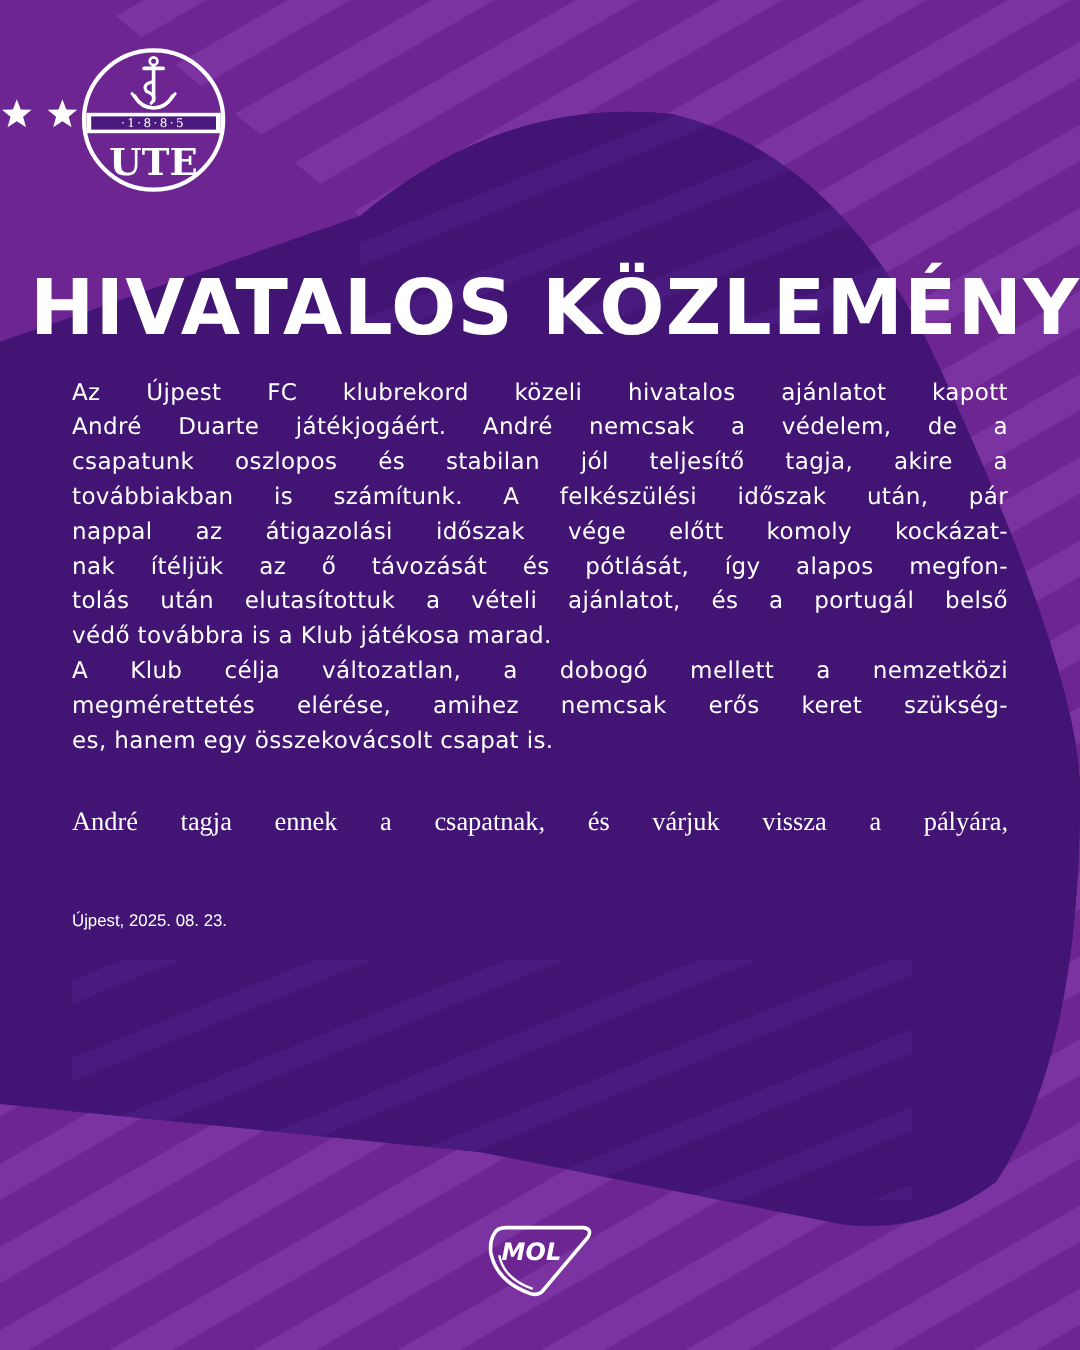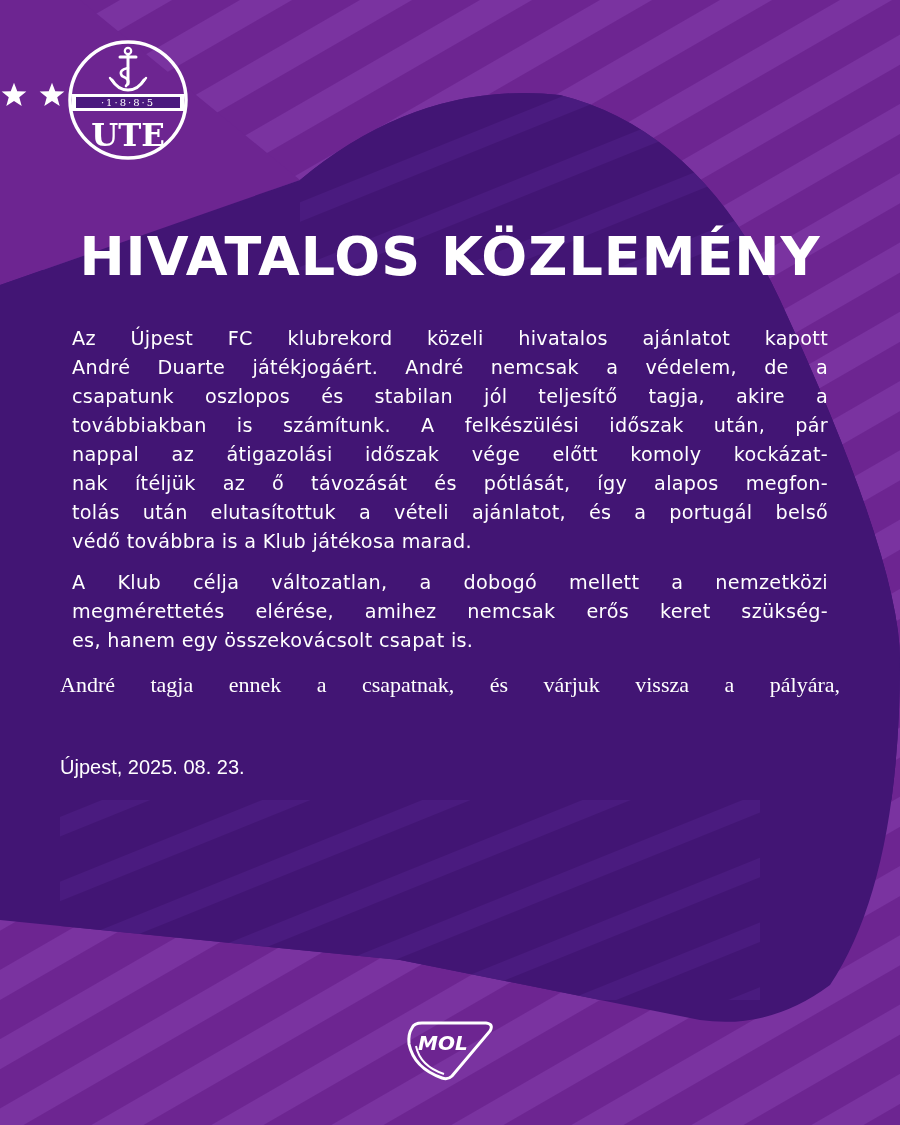--- a/index.html
+++ b/index.html
@@ -4,44 +4,44 @@
   <style>
     html, body { margin: 0; padding: 0; }
     body { width: 900px; height: 1125px; overflow: hidden; background: #6d2591; }
     .canvas { position: relative; width: 900px; height: 1125px; overflow: hidden; background: #6d2591; }
     .bg-svg { position: absolute; left: 0; top: 0; width: 900px; height: 1125px; }
     .logo-block { position: absolute; left: 0; top: 28px; width: 900px; display: flex; flex-direction: row; align-items: center; }
     .stars { display: flex; gap: 10px; height: 32px; align-items: center; }
     .star { width: 28px; height: 28px; }
     .crest { margin-top: 10px; width: 124px; height: 124px; }
     .title {
-      position: absolute; left: 0; top: 222px; width: 900px; text-align: center;
+      position: absolute; left: 0; top: 222px; width: 900px; text-align: right;
       font-family: "DejaVu Sans", sans-serif; font-weight: bold; color: #ffffff;
-      font-size: 54px; letter-spacing: 1px; line-height: 70px;
+      font-size: 64px; letter-spacing: 1px; line-height: 70px;
     }
     .body-text {
       position: absolute; left: 60px; top: 312px; width: 780px;
       font-family: "DejaVu Sans", sans-serif; color: #ffffff;
       font-size: 19.2px; line-height: 29px; text-align: justify;
       letter-spacing: 0.3px;
     }
-    .body-text p { margin: 12px; }
+    .body-text p { margin: 0; }
     .body-text .line { display: block; text-align: justify; text-align-last: justify; white-space: nowrap; }
     .body-text .line.last { text-align-last: left; }
     .closing {
       position: absolute; left: 60px; top: 670px; width: 780px;
       font-family: Liberation Serif, serif; color: #ffffff;
       font-size: 22px; line-height: 29px;
     }
     .closing .line { display: block; }
     .closing .line.just { text-align: justify; text-align-last: justify; }
     .dateline {
       position: absolute; left: 60px; top: 754px;
       font-family: "Liberation Sans", sans-serif; color: #ffffff;
-      font-size: 20px; line-height: 26px;
+      font-size: 14px; line-height: 26px;
     }
     .sponsor { position: absolute; left: 404px; top: 1020px; width: 92px; height: 62px; }
   </style>
 </head>
 <body>
 
 <div class="canvas">
 
   <svg class="bg-svg" viewBox="0 0 900 1125" xmlns="http://www.w3.org/2000/svg">
     <defs>

